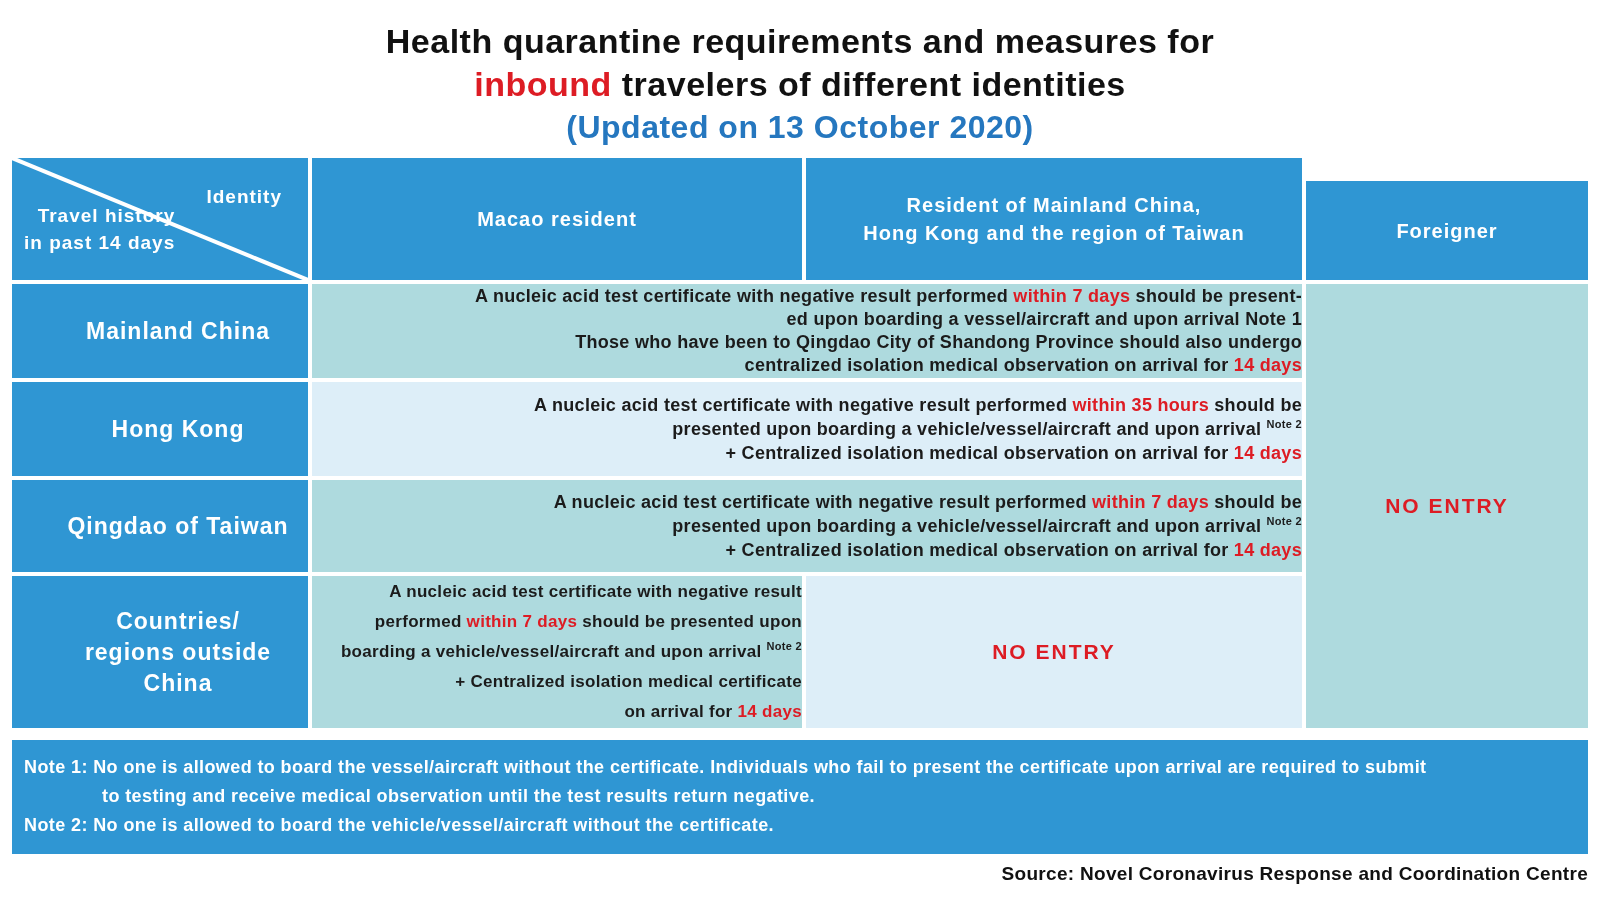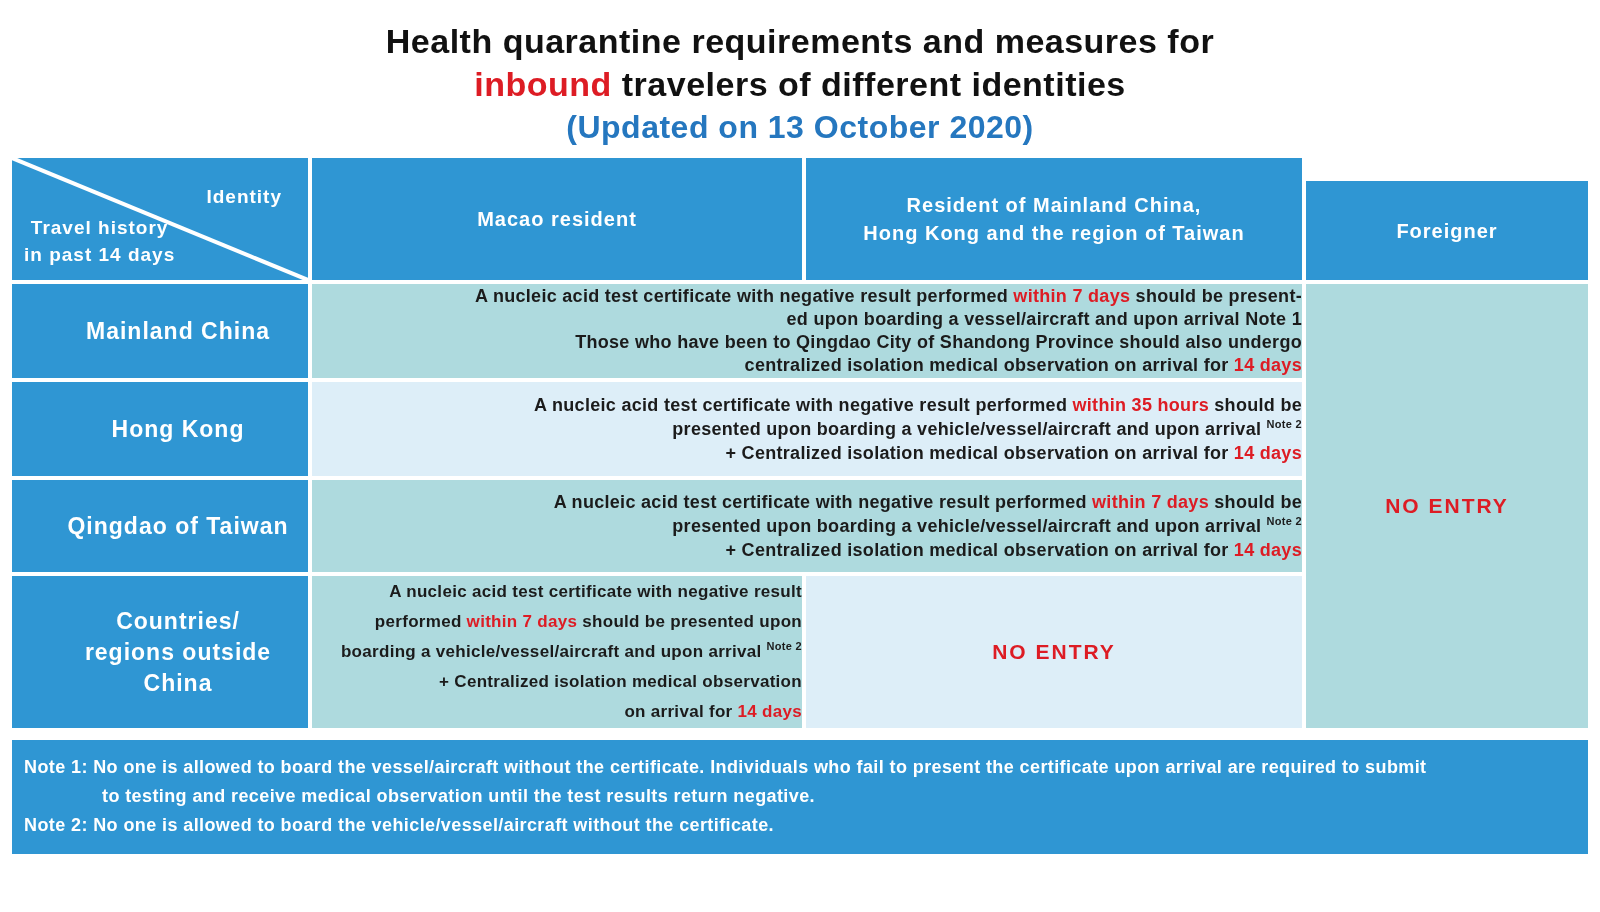--- a/index.html
+++ b/index.html
@@ -28,21 +28,21 @@
   }
   .cell { display:flex; flex-direction:column; align-items:center; justify-content:center; text-align:center; }
   .bg-blue { background:var(--header-blue); }
   .bg-teal { background:var(--teal); }
   .bg-pale { background:var(--pale-blue); }
 
   
   .corner { grid-area:1/1/2/2; position:relative; background:var(--header-blue);padding-left:31px; }
   .corner svg { position:absolute; left:0; top:0; width:100%; height:100%; }
   .corner-identity { position:absolute; top:28px; right:26px; color:#fff; font-weight:bold; font-size:19px; letter-spacing:1px; }
-  .corner-travel { position:absolute; left:12px; bottom:12px; color:#fff; font-weight:bold; font-size:19px; letter-spacing:1px; text-align:center; line-height:27px; }
+  .corner-travel { position:absolute; left:12px; bottom:24px; color:#fff; font-weight:bold; font-size:19px; letter-spacing:1px; text-align:right; line-height:27px; }
   .hdr { color:#fff; font-weight:bold; font-size:20px; letter-spacing:1px; line-height:28px; }
   .h-macao { grid-area:1/2/2/3; }
   .h-resident { grid-area:1/3/2/4; }
   .h-foreigner { grid-area:1/4/2/5;margin-top:23px; }
 
   
   .rlabel { color:#fff; font-weight:bold; font-size:23px; letter-spacing:1px; line-height:31px;padding-left:36px; }
   .lbl-1 { grid-area:2/1/3/2; }
   .lbl-2 { grid-area:3/1/4/2; }
   .lbl-3 { grid-area:4/1/5/2; }
@@ -150,30 +150,31 @@
 
     <div class="cell bg-blue lbl-4 rlabel">
       <div>Countries/</div>
       <div>regions outside China</div>
     </div>
 
     <div class="cell bg-teal c-outside-macao req">
         <div class="rline"><span>A nucleic acid test certificate with negative result</span></div>
         <div class="rline"><span>performed </span><span class="red">within 7 days</span><span> should be presented upon</span></div>
         <div class="rline"><span>boarding a vehicle/vessel/aircraft and upon arrival </span><sup>Note 2</sup></div>
-        <div class="rline"><span>+ Centralized isolation medical observation</span></div>
+        <div class="rline"><span>+ Centralized isolation medical certificate</span></div>
         <div class="rline"><span>on arrival for </span><span class="red">14 days</span></div>
       </div>
 
     <div class="cell bg-pale c-outside-noentry">
       <div class="no-entry">NO ENTRY</div>
     </div>
 
   </div>
 
   <div class="notes">
       <div class="note-line">Note 1: No one is allowed to board the vessel/aircraft without the certificate. Individuals who fail to present the certificate upon arrival are required to submit</div>
       <div class="note-line indent">to testing and receive medical observation until the test results return negative.</div>
       <div class="note-line">Note 2: No one is allowed to board the vehicle/vessel/aircraft without the certificate.</div>
     </div>
 
+  <div class="source">Source: Novel Coronavirus Response and Coordination Centre</div>
 
 </div>
 
 </body></html>

